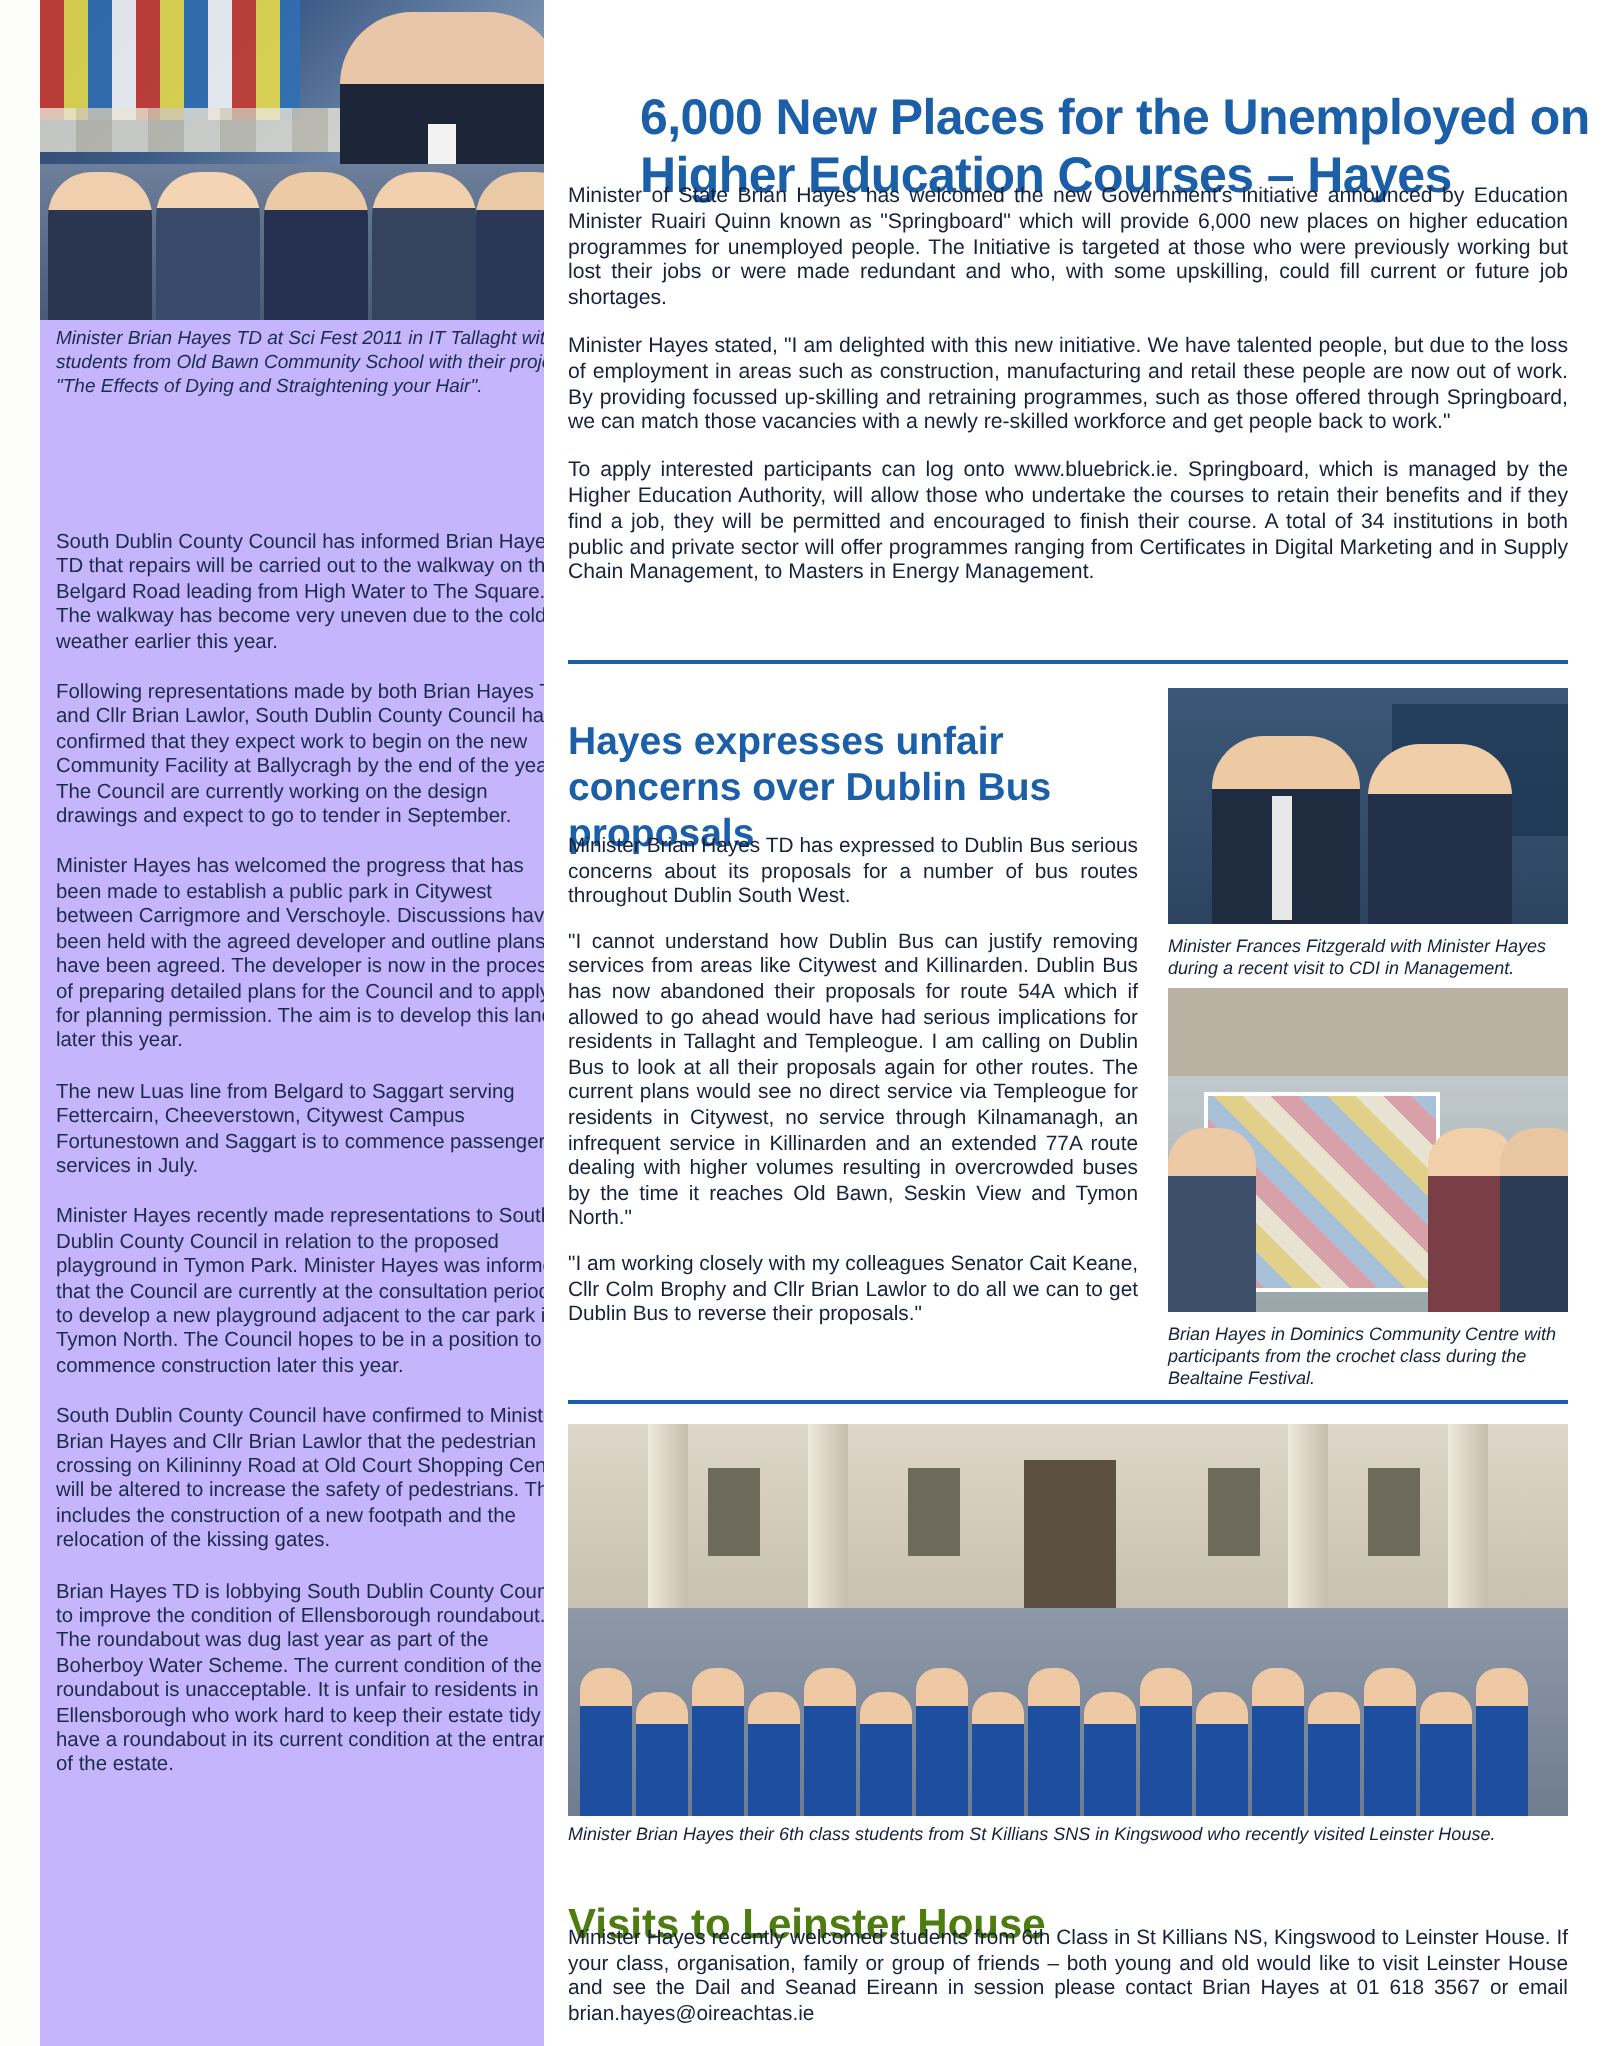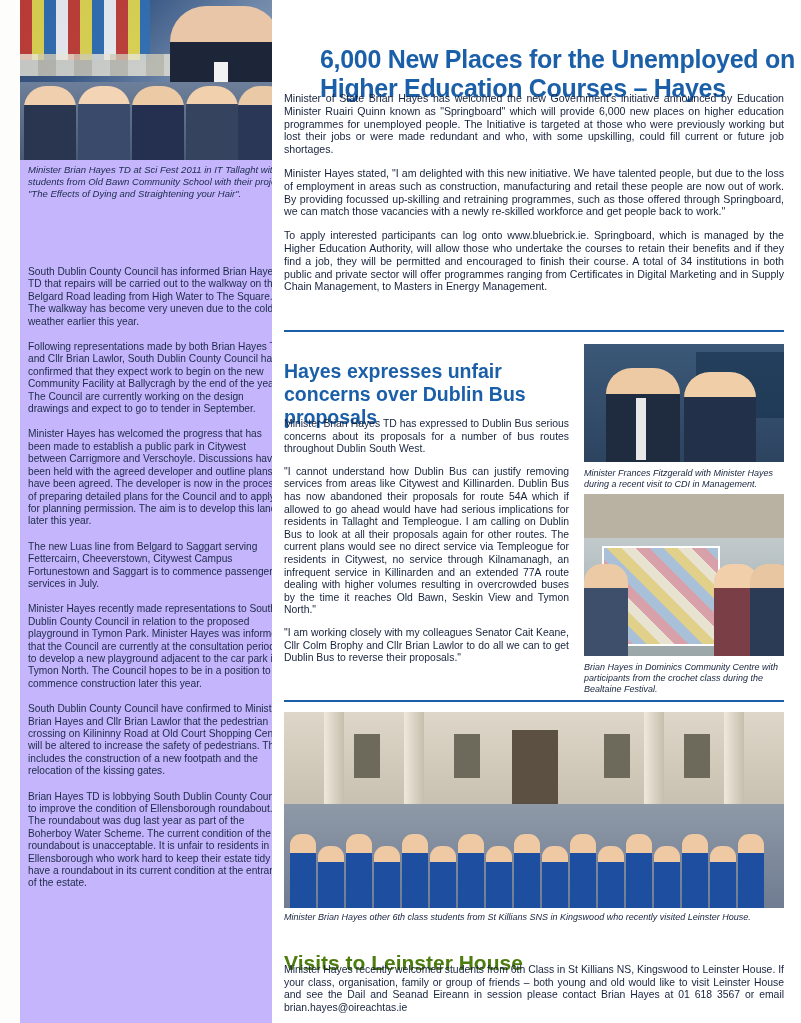--- a/index.html
+++ b/index.html
@@ -408,21 +408,21 @@
         <div class="kid tall" style="left:286px;"></div>
         <div class="kid" style="left:314px;"></div>
         <div class="kid tall" style="left:342px;"></div>
         <div class="kid" style="left:370px;"></div>
         <div class="kid tall" style="left:398px;"></div>
         <div class="kid" style="left:426px;"></div>
         <div class="kid tall" style="left:454px;"></div>
       </div>
     </div>
 
-    <div class="cap-group">Minister Brian Hayes other 6th class students from St Killians SNS in Kingswood who recently visited Leinster House.</div>
+    <div class="cap-group">Minister Brian Hayes their 6th class students from St Killians SNS in Kingswood who recently visited Leinster House.</div>
 
     <h2 class="headline-visits">Visits to Leinster House</h2>
 
     <div class="body-visits">
       <p>Minister Hayes recently welcomed students from 6th Class in St Killians NS, Kingswood to Leinster House. If your class, organisation, family or group of friends – both young and old would like to visit Leinster House and see the Dail and Seanad Eireann in session please contact Brian Hayes at 01 618 3567 or email brian.hayes@oireachtas.ie</p>
     </div>
   </div>
 </div>
 
 </body></html>

